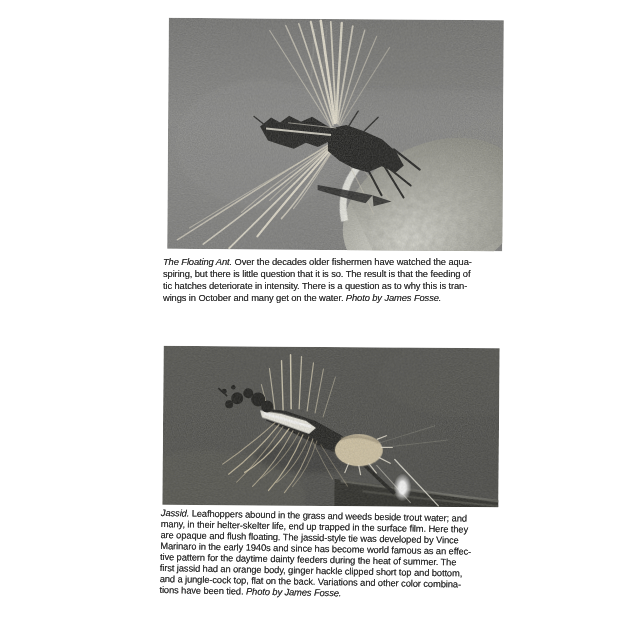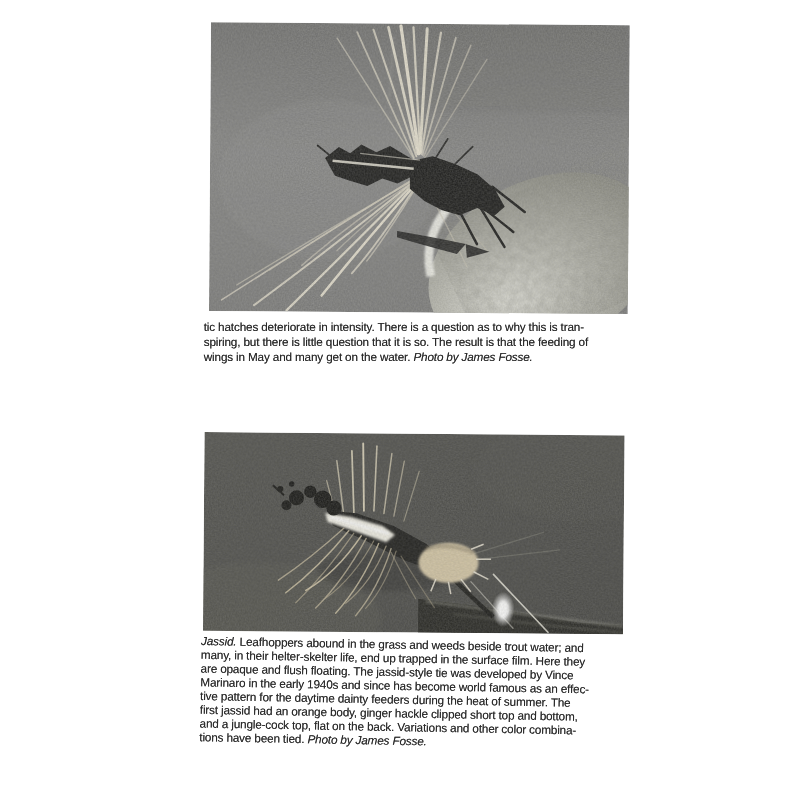--- a/index.html
+++ b/index.html
@@ -140,23 +140,24 @@
         <path d="M150,166 Q175,170 205,176 L198,184 Q170,177 150,171 Z" fill="#101010" opacity="0.85"></path>
         <path d="M205,176 L224,182 L206,187 Z" fill="#0e0e0e" opacity="0.85"></path>
       </g>
 
       <rect width="335" height="231" filter="url(#nL)" opacity="0.5"></rect>
       <rect width="335" height="231" filter="url(#nD)" opacity="0.45"></rect>
     </svg>
   </div>
 
   <div class="caption cap1">
+    <div class="cl"><em>The Floating Ant.</em><span> Over the decades older fishermen have watched the aqua-</span></div>
+    <div class="cl">spiring, but there is little question that it is so. The result is that the feeding of</div>
     <div class="cl">tic hatches deteriorate in intensity. There is a question as to why this is tran-</div>
-    <div class="cl">spiring, but there is little question that it is so. The result is that the feeding of</div>
-    <div class="cl"><span>wings in May and many get on the water. </span><em>Photo by James Fosse.</em></div>
+    <div class="cl"><span>wings in October and many get on the water. </span><em>Photo by James Fosse.</em></div>
   </div>
 
   <div class="photo photo2" role="img" aria-label="Black-and-white photograph of a Jassid fly with a bright jungle-cock band, clipped ginger hackle and upright fibers, held in a fly-tying vise">
     <svg viewBox="0 0 336 159" preserveAspectRatio="none">
       <rect width="336" height="159" fill="url(#bg2)"></rect>
       <ellipse cx="45" cy="150" rx="98" ry="46" fill="#5d5d55" opacity="0.3" filter="url(#soft2)"></ellipse>
       <ellipse cx="300" cy="28" rx="85" ry="42" fill="#565651" opacity="0.22" filter="url(#soft2)"></ellipse>
       <ellipse cx="150" cy="110" rx="58" ry="16" fill="#1f1f1d" opacity="0.35" filter="url(#soft2)"></ellipse>
 
       <g>

